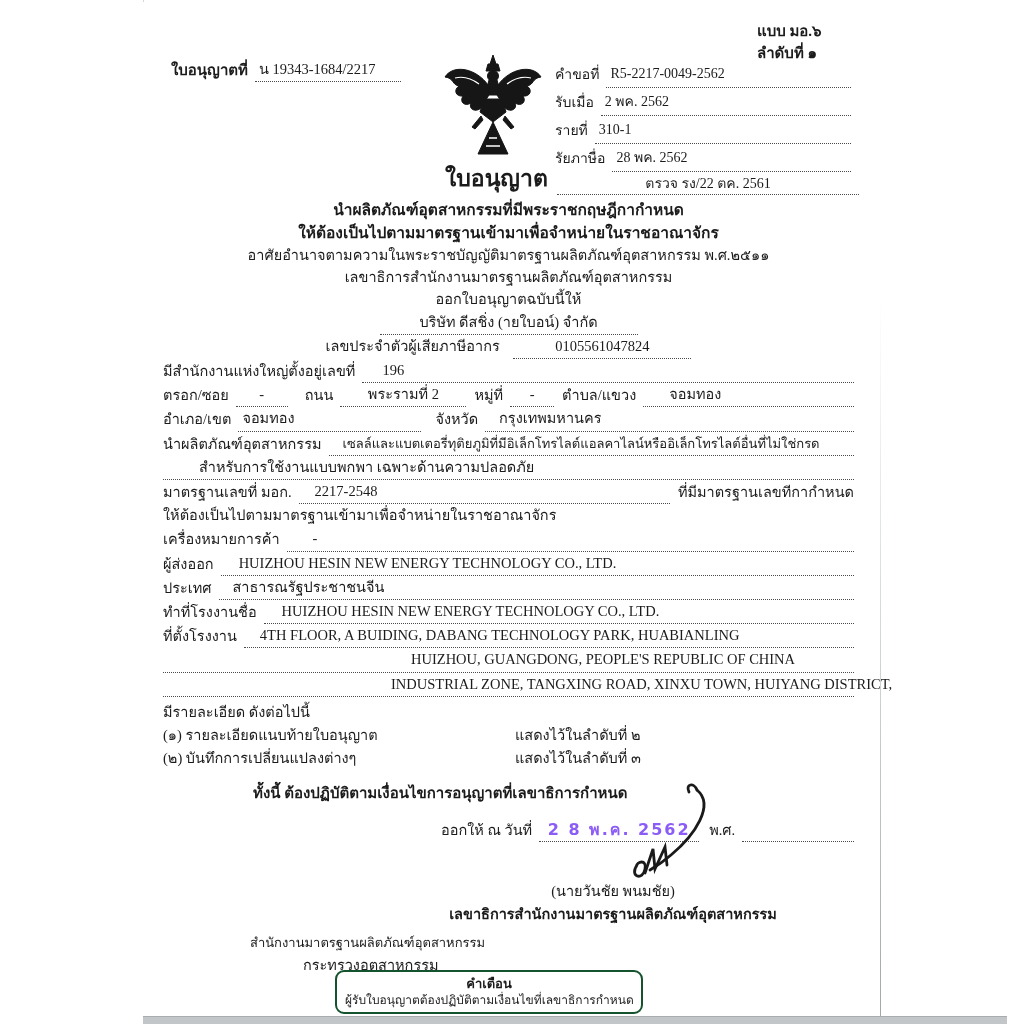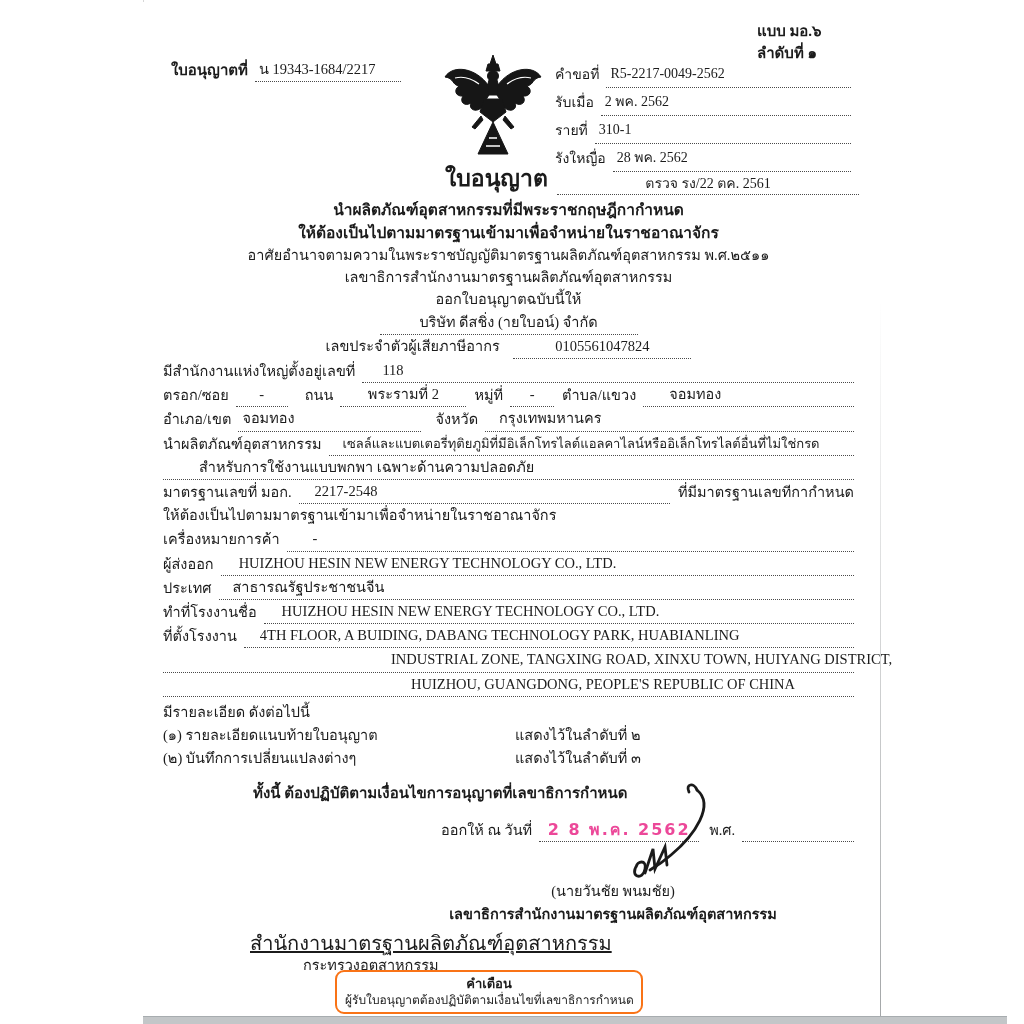--- a/index.html
+++ b/index.html
@@ -22,22 +22,22 @@
   .dval{border-bottom:1.6px dotted #4a4a4a;white-space:nowrap;padding:0 4px;}
   .grow{flex:1 1 auto;min-width:0;}
   .plain{line-height:23.2px;font-size:14.5px;}
   
   .intake-row{display:flex;align-items:flex-end;line-height:27px;font-size:14px;justify-content:center;}
   .intake-row .dval{flex:1;}
   
   .h-bold{font-size:15.5px;font-weight:bold;line-height:23px;text-align:center;}
   .h-norm{font-size:14.5px;line-height:22px;text-align:center;}
   .stamp{font-family:"DejaVu Sans","Liberation Sans",sans-serif;font-weight:bold;
-         font-size:16px;letter-spacing:2px;color:#ec4899;}
-  .warnbox{position:absolute;border:2px solid #f97316;border-radius:9px;text-align:center;
+         font-size:16px;letter-spacing:2px;color:#8b5cf6;}
+  .warnbox{position:absolute;border:2px solid #14532d;border-radius:9px;text-align:center;
            padding:3px 8px 4px 8px;background:#fff;}
   .warnbox .wt{font-size:13px;font-weight:bold;line-height:17px;}
   .warnbox .wb{font-size:12px;line-height:16px;white-space:nowrap;}
 </style>
 </head>
 <body>
 
 <div class="stage">
 
   <div class="edge-left"></div>
@@ -83,21 +83,21 @@
       </div>
       <div class="intake-row">
         <span class="lbl">รับเมื่อ</span>
         <span class="dval" style="flex:1;">2 พค. 2562</span>
       </div>
       <div class="intake-row">
         <span class="lbl">รายที่</span>
         <span class="dval" style="flex:1;">310-1</span>
       </div>
       <div class="intake-row">
-        <span class="lbl">รังใหญื่อ</span>
+        <span class="lbl">รัยภาษื่อ</span>
         <span class="dval" style="flex:1;">28 พค. 2562</span>
       </div>
     </div>
 
     <div class="abs b" style="left:302px;top:158px;font-size:23px;">ใบอนุญาต</div>
     <div class="abs dval c" style="left:414px;top:170px;width:294px;font-size:14px;">ตรวจ รง/22 ตค. 2561</div>
 
     <div class="abs" style="left:20px;top:196px;width:691px;">
 
       <div class="h-bold">นำผลิตภัณฑ์อุตสาหกรรมที่มีพระราชกฤษฎีกากำหนด</div>
@@ -108,21 +108,21 @@
       <div class="c" style="line-height:23px;">
         <span class="dval" style="display:inline-block;min-width:250px;font-size:14.5px;">บริษัท ดีสชิ่ง (ายใบอน์) จำกัด</span>
       </div>
       <div class="c" style="line-height:23px;font-size:14.5px;">
         <span>เลขประจำตัวผู้เสียภาษีอากร</span>
         <span class="dval" style="display:inline-block;min-width:170px;margin-left:10px;">0105561047824</span>
       </div>
 
       <div class="frow">
         <span class="lbl">มีสำนักงานแห่งใหญ่ตั้งอยู่เลขที่</span>
-        <span class="dval grow" style="padding-left:20px;">118</span>
+        <span class="dval grow" style="padding-left:20px;">196</span>
       </div>
       <div class="frow">
         <span class="lbl">ตรอก/ซอย</span>
         <span class="dval c" style="width:44px;">-</span>
         <span class="lbl" style="padding-left:8px;margin-left:9px;">ถนน</span>
         <span class="dval c" style="width:118px;">พระรามที่ 2</span>
         <span class="lbl" style="padding-left:8px;">หมู่ที่</span>
         <span class="dval c" style="width:36px;">-</span>
         <span class="lbl" style="padding-left:8px;">ตำบล/แขวง</span>
         <span class="dval grow" style="padding-left:26px;">จอมทอง</span>
@@ -163,24 +163,24 @@
       </div>
       <div class="frow">
         <span class="lbl">ทำที่โรงงานชื่อ</span>
         <span class="dval grow" style="padding-left:18px;">HUIZHOU HESIN NEW ENERGY TECHNOLOGY CO., LTD.</span>
       </div>
       <div class="frow">
         <span class="lbl">ที่ตั้งโรงงาน</span>
         <span class="dval grow" style="padding-left:16px;">4TH FLOOR, A BUIDING, DABANG TECHNOLOGY PARK, HUABIANLING</span>
       </div>
       <div class="frow">
+        <span class="dval grow" style="padding-left:248px;">HUIZHOU,  GUANGDONG,  PEOPLE'S REPUBLIC OF CHINA</span>
+      </div>
+      <div class="frow">
         <span class="dval grow" style="padding-left:228px;">INDUSTRIAL ZONE, TANGXING ROAD, XINXU TOWN, HUIYANG DISTRICT,</span>
-      </div>
-      <div class="frow">
-        <span class="dval grow" style="padding-left:248px;">HUIZHOU,  GUANGDONG,  PEOPLE'S REPUBLIC OF CHINA</span>
       </div>
 
       <div class="plain" style="margin-top:4px;">มีรายละเอียด ดังต่อไปนี้</div>
       <div class="frow">
         <span style="width:352px;">(๑) รายละเอียดแนบท้ายใบอนุญาต</span>
         <span>แสดงไว้ในลำดับที่ ๒</span>
       </div>
       <div class="frow">
         <span style="width:352px;">(๒) บันทึกการเปลี่ยนแปลงต่างๆ</span>
         <span>แสดงไว้ในลำดับที่ ๓</span>
@@ -203,21 +203,21 @@
           <path d="M104,13 C122,28 102,58 78,78 C70,85 62,90 57,93"></path>
           <path d="M44,88 C36,100 50,104 52,92 C54,82 44,84 43,90"></path>
           <path d="M52,96 L60,72 L62,92 L72,70 L74,88"></path>
         </g>
       </svg>
     </div>
 
     <div class="abs c" style="left:250px;top:878px;width:440px;font-size:14.5px;line-height:23px;">(นายวันชัย  พนมชัย)</div>
     <div class="abs c b" style="left:250px;top:901px;width:440px;font-size:14.5px;line-height:23px;">เลขาธิการสำนักงานมาตรฐานผลิตภัณฑ์อุตสาหกรรม</div>
 
-    <div class="abs" style="left:107px;top:930px;font-size:20px;line-height:22px;text-decoration:underline;">สำนักงานมาตรฐานผลิตภัณฑ์อุตสาหกรรม</div>
+    <div class="abs" style="left:107px;top:930px;font-size:13px;line-height:22px;">สำนักงานมาตรฐานผลิตภัณฑ์อุตสาหกรรม</div>
     <div class="abs" style="left:160px;top:952px;font-size:14.5px;line-height:22px;">กระทรวงอุตสาหกรรม</div>
 
     <div class="warnbox" style="left:192px;top:968px;width:288px;">
       <div class="wt">คำเตือน</div>
       <div class="wb">ผู้รับใบอนุญาตต้องปฏิบัติตามเงื่อนไขที่เลขาธิการกำหนด</div>
     </div>
 
   </div>
 </div>
 

